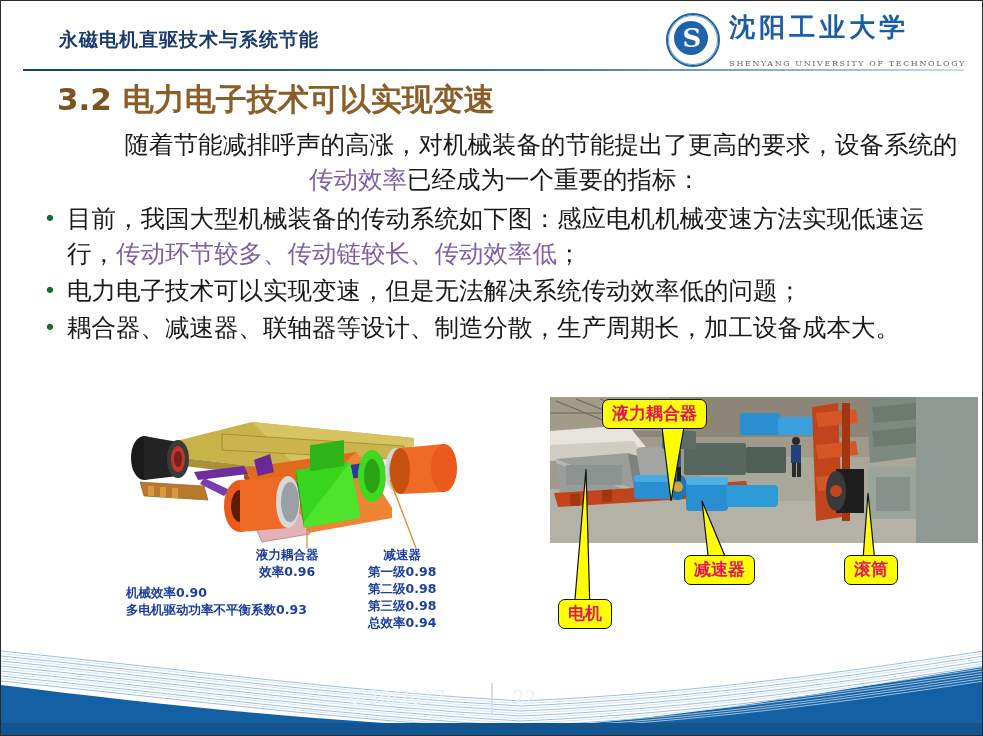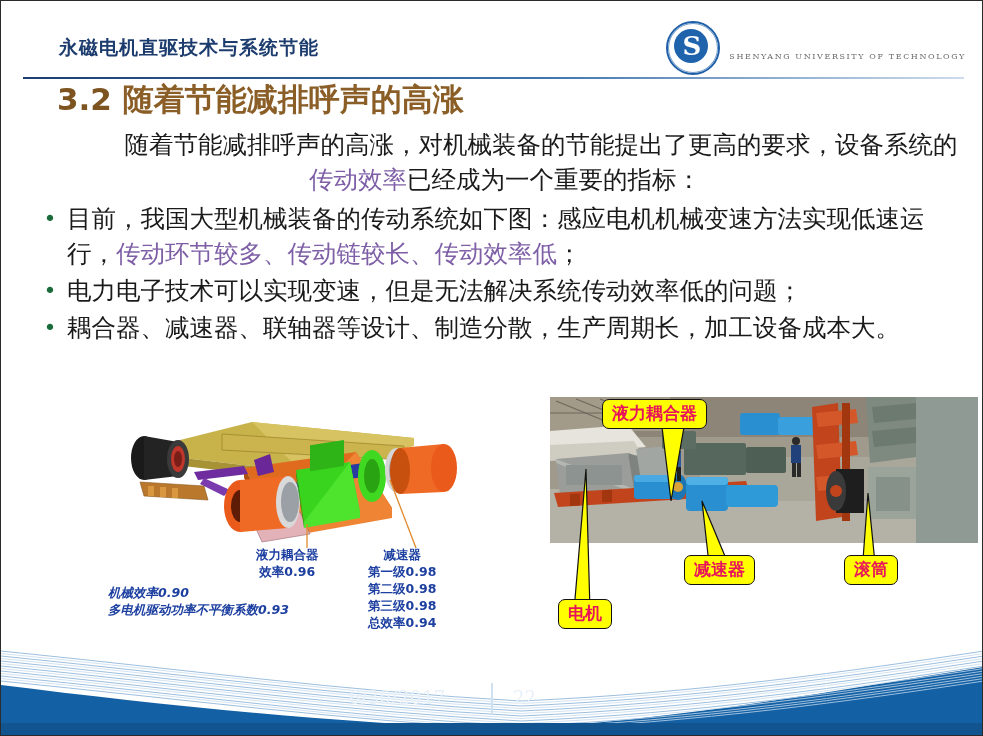--- a/index.html
+++ b/index.html
@@ -16,21 +16,21 @@
     height: 736px;
     background: #ffffff;
     overflow: hidden;
     border: 1px solid #2b2b2b;
     box-sizing: border-box;
   }
 
   
   #header {
     position: absolute;
-    left: 0; top: 16px;
+    left: 0; top: 8px;
     width: 983px;
     height: 66px;
   }
   #header-title {
     position: absolute;
     left: 58px;
     top: 18px;
     font-size: 19px;
     font-weight: bold;
     color: #1d3c6e;
@@ -171,21 +171,21 @@
     position: absolute;
     color: #1c3fa0;
     font-size: 12.5px;
     font-weight: bold;
     line-height: 17px;
     white-space: nowrap;
     font-family: "DejaVu Sans", "Liberation Sans", sans-serif;
   }
   #lbl-coupler { left: 152px; top: 130px; text-align: center; }
   #lbl-reducer { left: 264px; top: 130px; text-align: center; }
-  #lbl-effs    { left: 4px;  top: 168px; font-style: italic; }
+  #lbl-effs    { left: 22px;  top: 168px; }
 
   
   #photo-block {
     position: absolute;
     left: 549px;
     top: 396px;
     width: 428px;
     height: 240px;
   }
   #photo {
@@ -275,30 +275,31 @@
   <div id="header">
     <div id="header-title">永磁电机直驱技术与系统节能</div>
 
     <div id="logo-block">
       <div id="logo-seal">
         <div class="ring-inner"></div>
         <div class="swoosh">S</div>
         <div class="seal-dots"></div>
       </div>
       <div id="logo-text">
+        <div id="logo-cn">沈阳工业大学</div>
         <div id="logo-en">SHENYANG  UNIVERSITY  OF  TECHNOLOGY</div>
       </div>
     </div>
 
     <div id="header-rule"></div>
   </div>
 
   <div id="slide-title">
     <span class="num">3.2</span>
-    <span>随着节能减排呼声的高涨</span>
+    <span>电力电子技术可以实现变速</span>
   </div>
 
   <div id="body-text">
 
     <p class="para"><span>随着节能减排呼声的高涨，对机械装备的节能提出了更高的要求，设备系统的</span><span class="hl">传动效率</span><span>已经成为一个重要的指标：</span></p>
 
     <div class="bullet-row">
       <div class="bullet-dot">•</div>
       <div class="bullet-body"><span>目前，我国大型机械装备的传动系统如下图：感应电机机械变速方法实现低速运行，</span><span class="hl">传动环节较多</span><span class="hl">、</span><span class="hl">传动链较长</span><span class="hl">、</span><span class="hl">传动效率低</span><span>；</span></div>
     </div>

